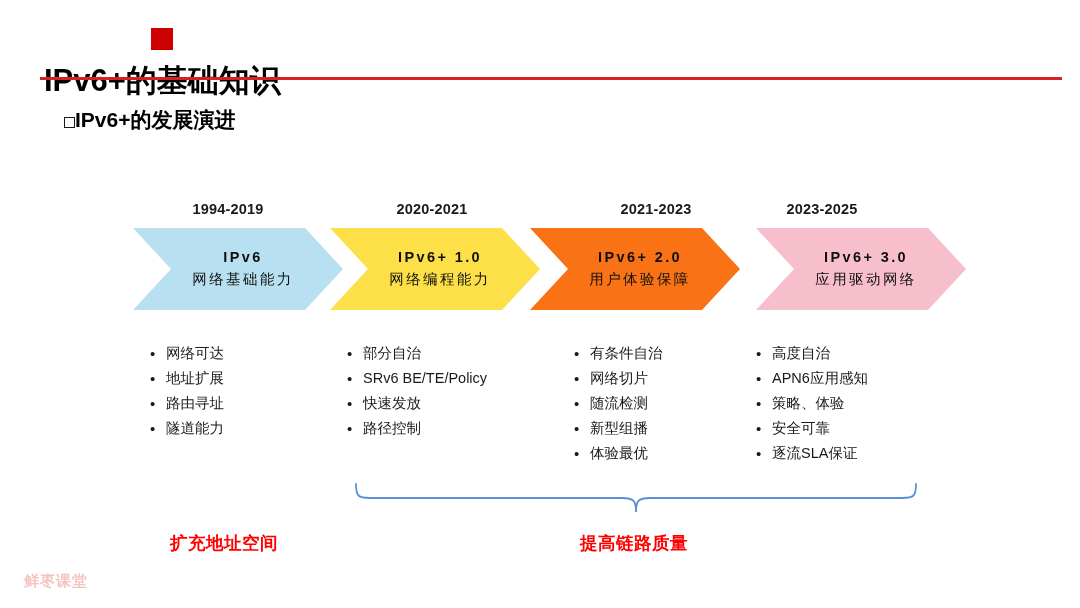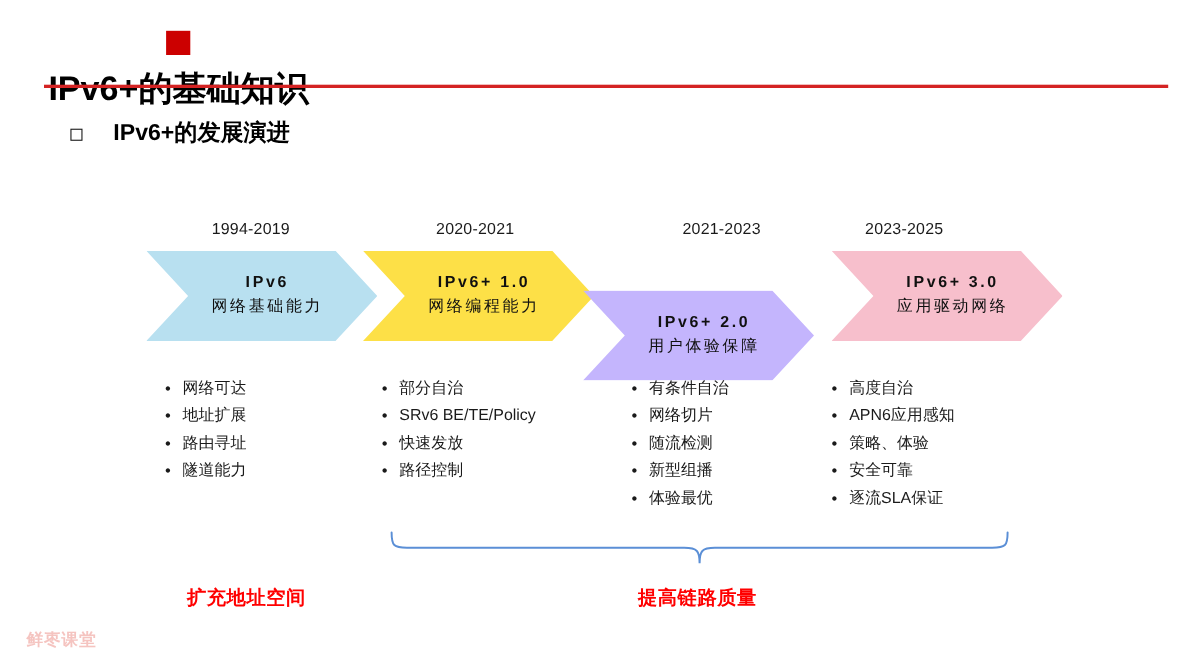--- a/index.html
+++ b/index.html
@@ -53,21 +53,21 @@
     background: #d42323;
   }
 
   
   .subtitle-row {
     position: absolute;
     left: 64px;
     top: 106px;
     display: flex;
     align-items: center;
-    gap: 28px;
+    gap: 0;
   }
   .subtitle-marker {
     width: 9px;
     height: 9px;
     border: 1.6px solid #1a1a1a;
     background: #ffffff;
     flex: 0 0 auto;
     margin-top: 4px;
   }
   .subtitle-text {
@@ -84,21 +84,21 @@
     top: 0;
     width: 1080px;
     height: 608px;
     pointer-events: none;
   }
   .timeline > * { pointer-events: auto; }
 
   .period-label {
     position: absolute;
     font-size: 14.5px;
-    font-weight: normal;
+    font-weight: bold;
     color: #1a1a1a;
     text-align: center;
     white-space: nowrap;
     transform: translateX(-50%);
     top: 201px;
     letter-spacing: 0.2px;
   }
 
   .chevron {
     position: absolute;
@@ -211,21 +211,21 @@
     <div class="chevron" style="left:133px;width:210px;background:#b8e0f0;">
       <div class="chev-title">IPv6</div>
       <div class="chev-sub">网络基础能力</div>
     </div>
 
     <div class="chevron" style="left:330px;width:210px;background:#fde047;">
       <div class="chev-title">IPv6+ 1.0</div>
       <div class="chev-sub">网络编程能力</div>
     </div>
 
-    <div class="chevron" style="left:530px;width:210px;background:#c4b5fd;margin-top:36px;">
+    <div class="chevron" style="left:530px;width:210px;background:#f97316;">
       <div class="chev-title">IPv6+ 2.0</div>
       <div class="chev-sub">用户体验保障</div>
     </div>
 
     <div class="chevron" style="left:756px;width:210px;background:#f7bfcc;">
       <div class="chev-title">IPv6+ 3.0</div>
       <div class="chev-sub">应用驱动网络</div>
     </div>
 
     <div class="bullet-col" style="left:150px;">

